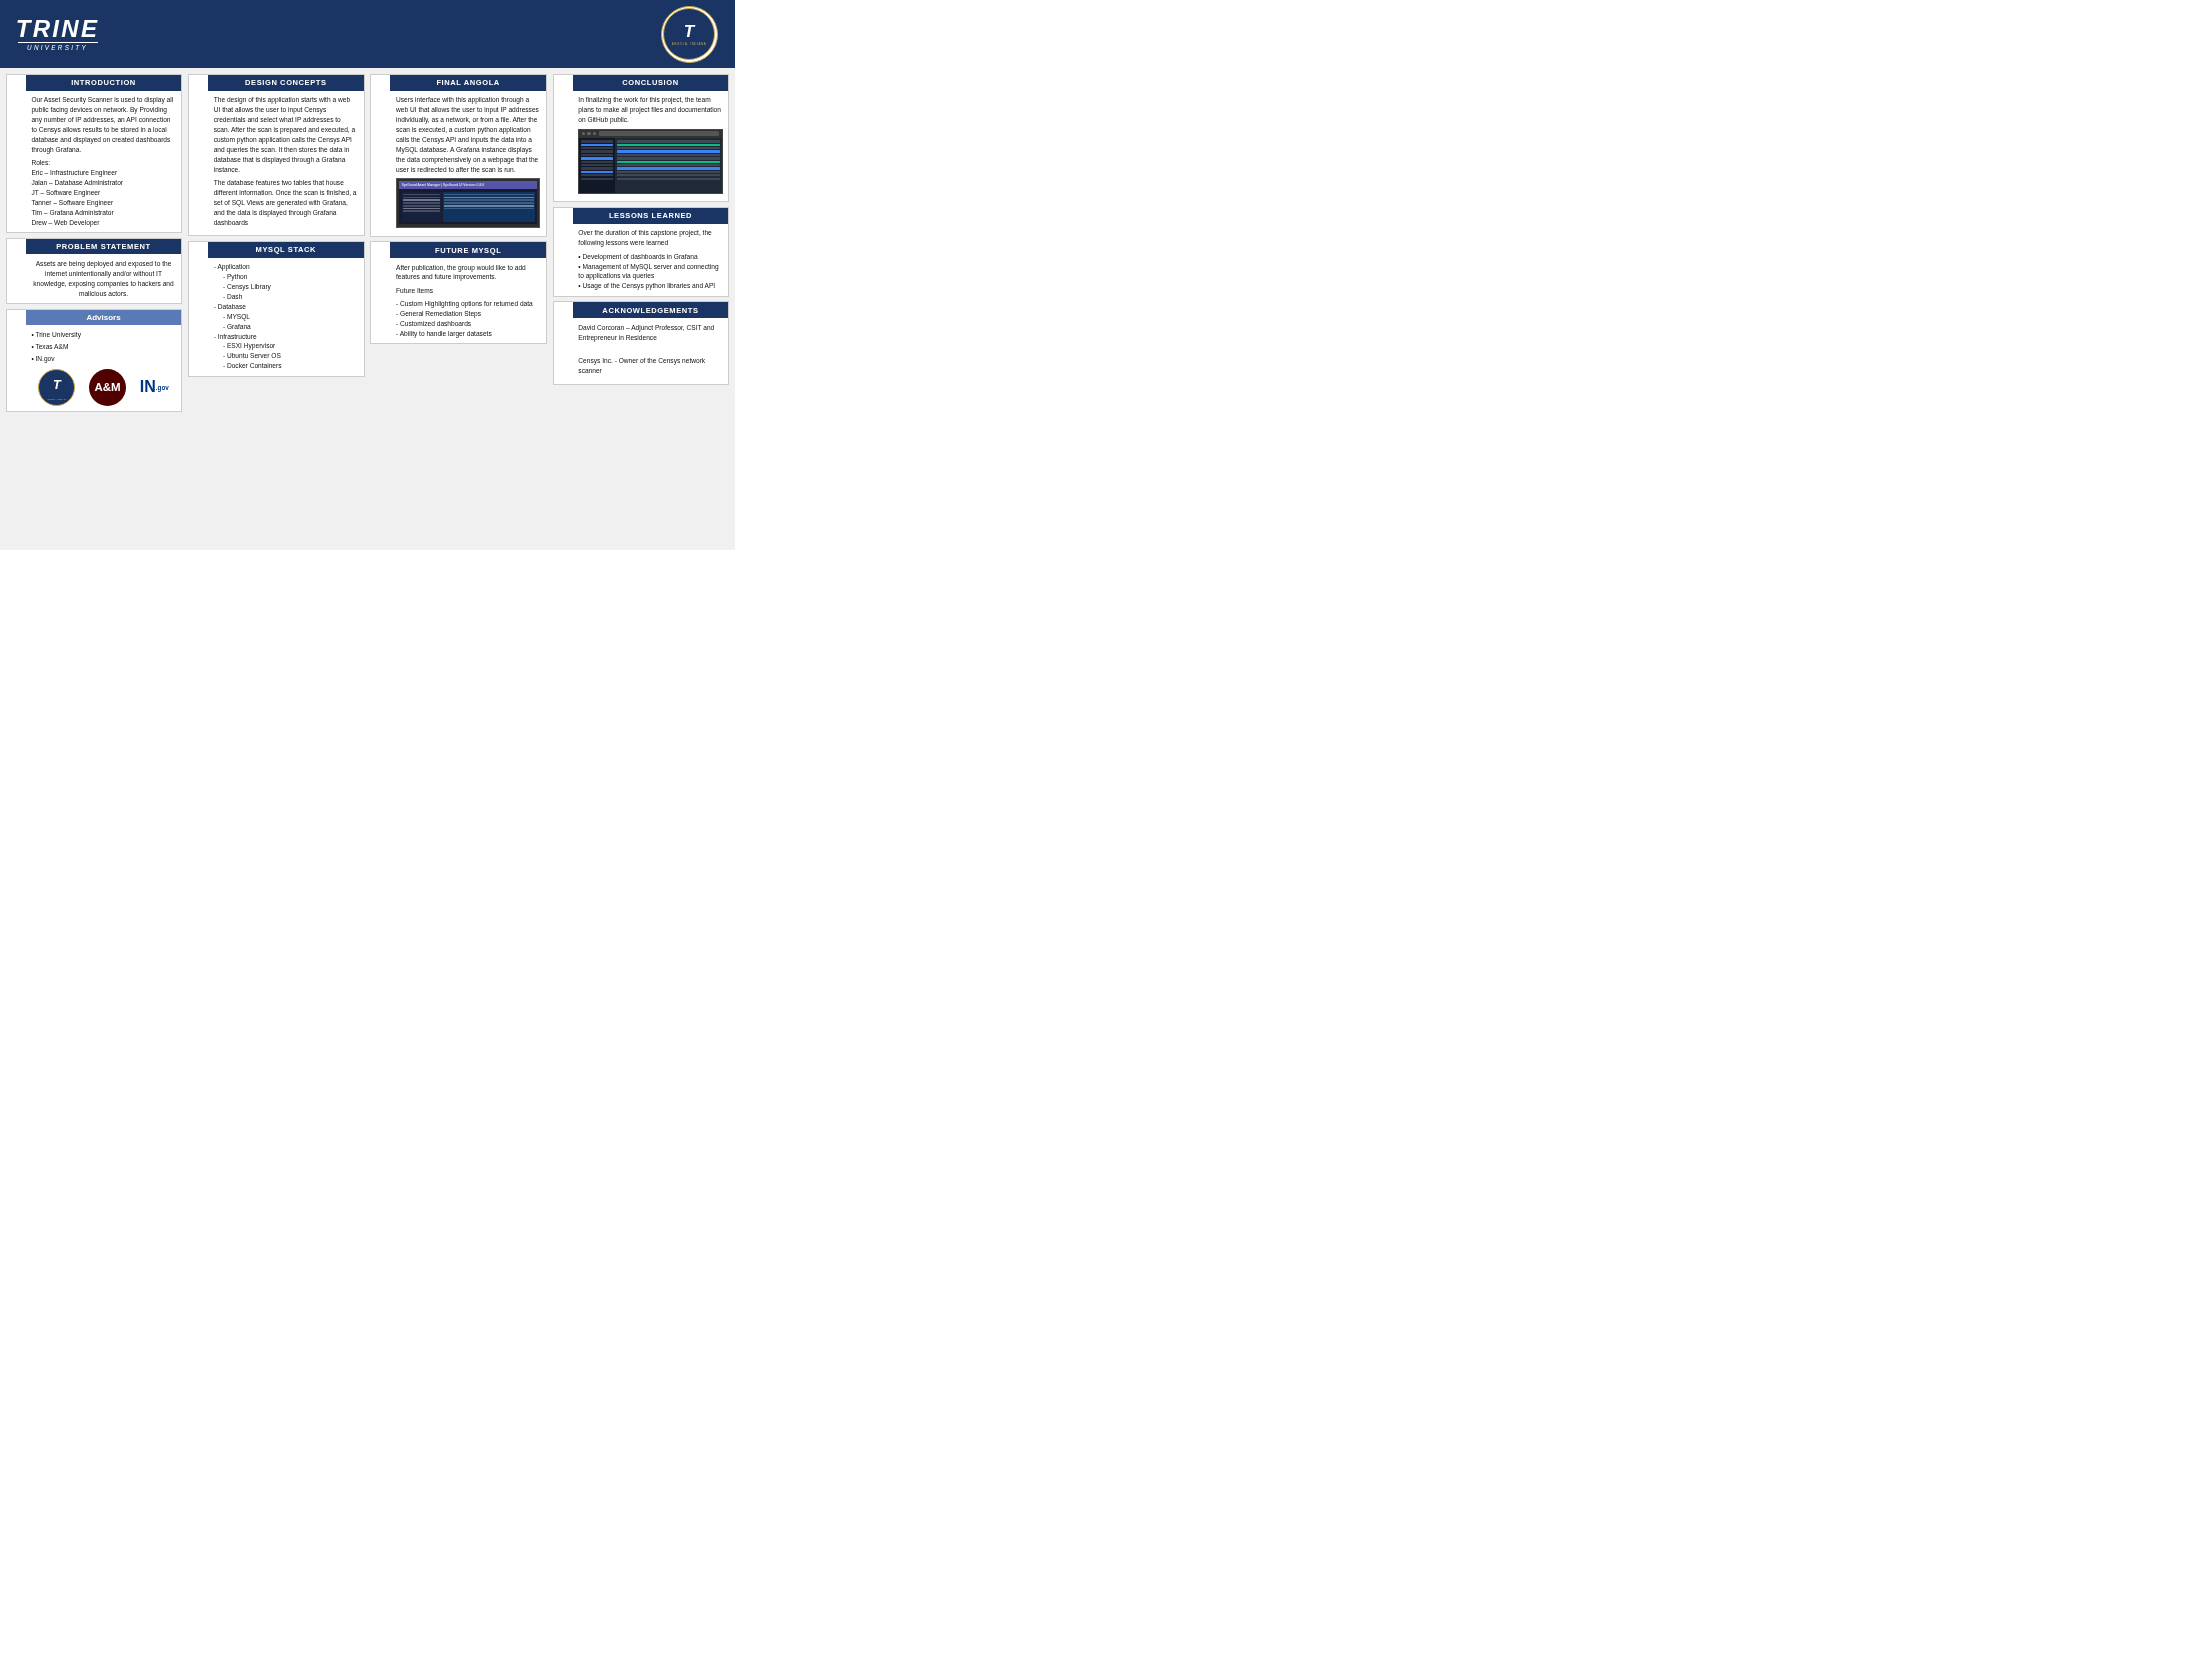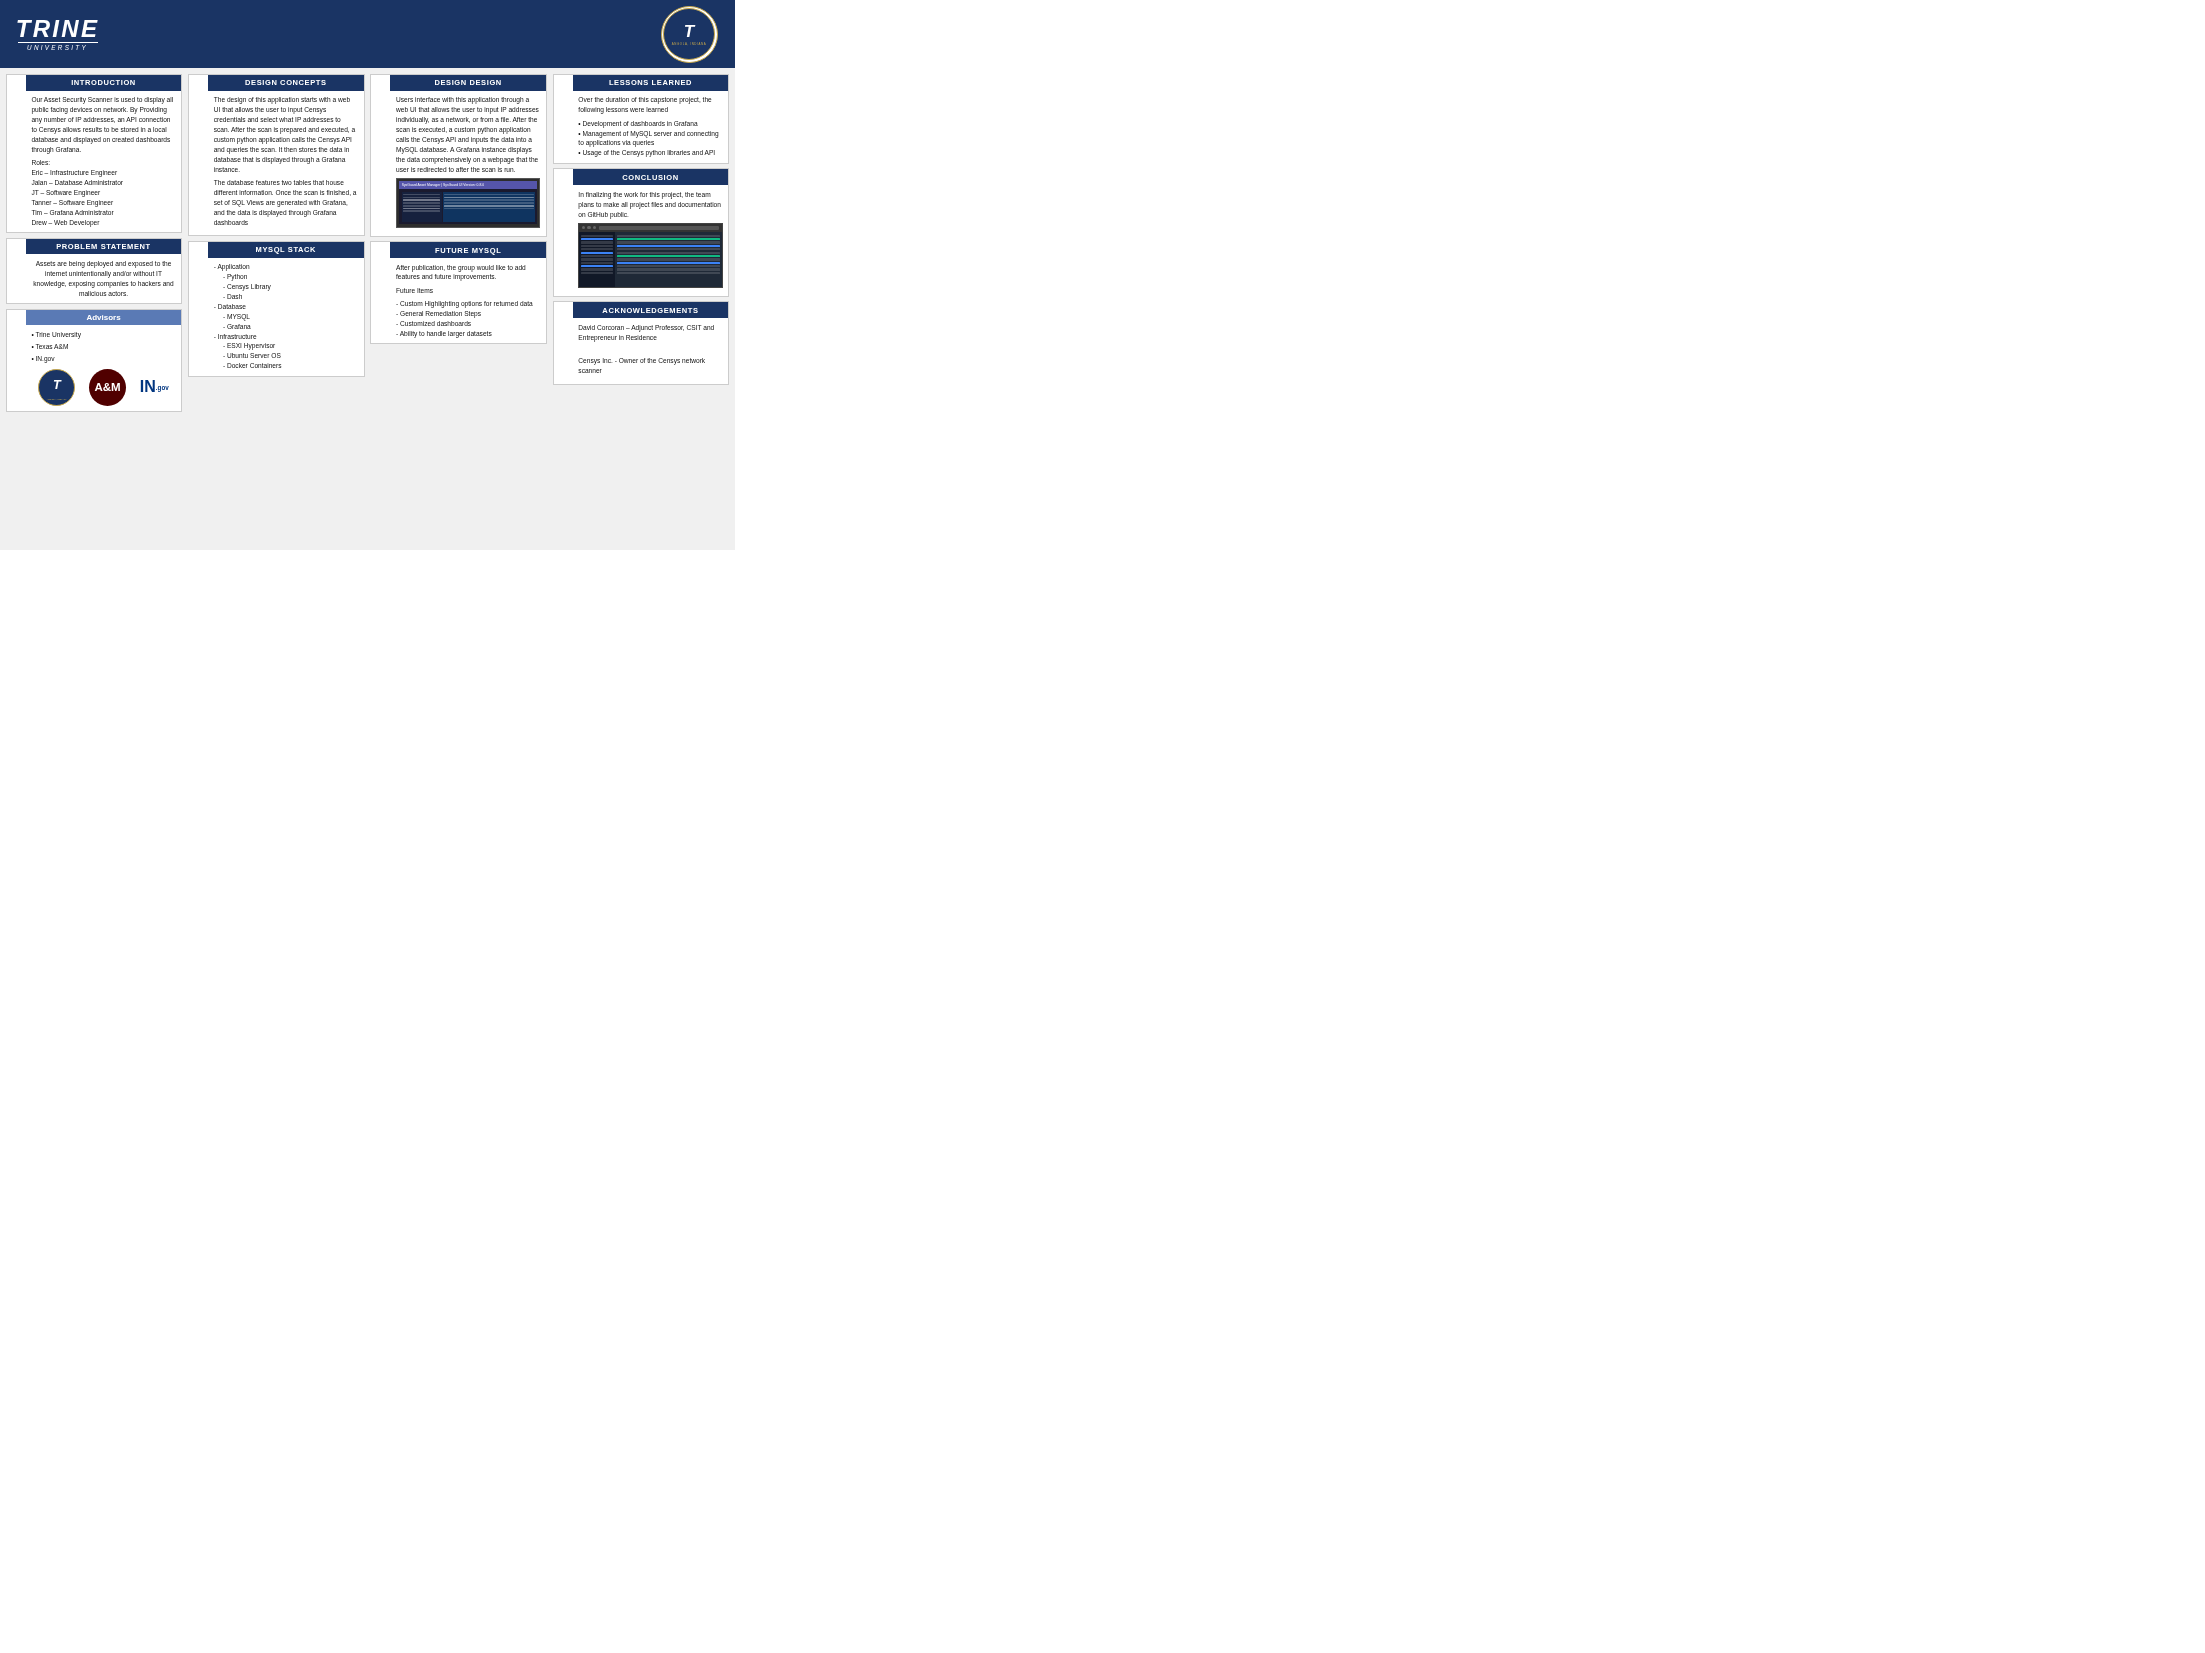--- a/index.html
+++ b/index.html
@@ -472,21 +472,21 @@
           </li>
         </ul>
       </div>
     </div>
 
   </div>
 
   <div class="column">
 
     <div class="section">
-      <div class="section-header">DESIGN DESIGN</div>
+      <div class="section-header">FINAL ANGOLA</div>
       <div class="section-body">
         <p>Users interface with this application through a web UI that allows the user to input IP addresses individually, as a network, or from a file. After the scan is executed, a custom python application calls the Censys API and inputs the data into a MySQL database. A Grafana instance displays the data comprehensively on a webpage that the user is redirected to after the scan is run.</p>
 
         <div class="screenshot-box">
           <div class="screenshot-inner">
             <div class="screenshot-bar">
               <span class="screenshot-bar-text">SysGuard Asset Manager | SysGuard UI Version: 0.8.0</span>
             </div>
             <div class="screenshot-content">
               <div class="screenshot-sidebar">
@@ -522,32 +522,20 @@
           <li>General Remediation Steps</li>
           <li>Customized dashboards</li>
           <li>Ability to handle larger datasets</li>
         </ul>
       </div>
     </div>
 
   </div>
 
   <div class="column">
-
-    <div class="section">
-      <div class="section-header">LESSONS LEARNED</div>
-      <div class="section-body">
-        <p>Over the duration of this capstone project, the following lessons were learned</p>
-        <ul class="bullet-list">
-          <li>Development of dashboards in Grafana</li>
-          <li>Management of MySQL server and connecting to applications via queries</li>
-          <li>Usage of the Censys python libraries and API</li>
-        </ul>
-      </div>
-    </div>
 
     <div class="section">
       <div class="section-header">CONCLUSION</div>
       <div class="section-body">
         <p>In finalizing the work for this project, the team plans to make all project files and documentation on GitHub public.</p>
 
         <div class="grafana-box">
           <div class="grafana-topbar">
             <div class="grafana-dot"></div>
             <div class="grafana-dot"></div>
@@ -582,20 +570,32 @@
               <div class="grafana-row"></div>
               <div class="grafana-row"></div>
               <div class="grafana-row"></div>
             </div>
           </div>
         </div>
       </div>
     </div>
 
     <div class="section">
+      <div class="section-header">LESSONS LEARNED</div>
+      <div class="section-body">
+        <p>Over the duration of this capstone project, the following lessons were learned</p>
+        <ul class="bullet-list">
+          <li>Development of dashboards in Grafana</li>
+          <li>Management of MySQL server and connecting to applications via queries</li>
+          <li>Usage of the Censys python libraries and API</li>
+        </ul>
+      </div>
+    </div>
+
+    <div class="section">
       <div class="section-header">ACKNOWLEDGEMENTS</div>
       <div class="section-body">
         <p>David Corcoran – Adjunct Professor, CSIT and Entrepreneur in Residence</p>
         <br>
         <p>Censys Inc. - Owner of the Censys network scanner</p>
       </div>
     </div>
 
   </div>
 

